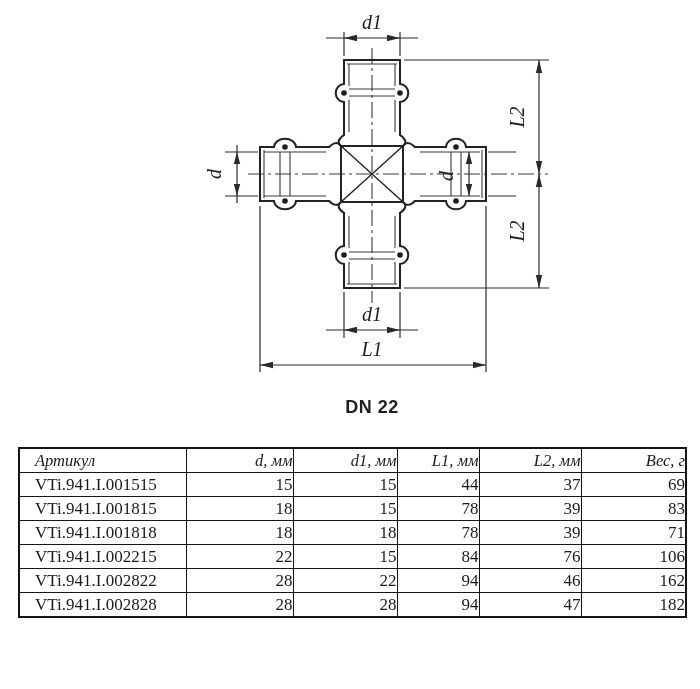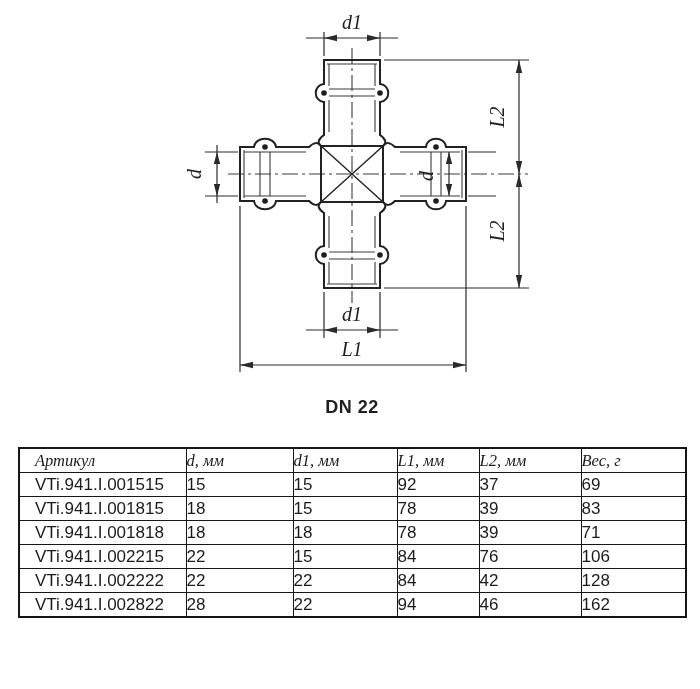--- a/index.html
+++ b/index.html
@@ -12,20 +12,21 @@
     height: 689px;
     position: relative;
     font-family: "Liberation Serif", serif;
     color: #1b1b1b;
     overflow: hidden;
   }
   .drawing-wrap {
     width: 560px;
     height: 432px;
     position: relative;
+    margin-left: 20px;
   }
   svg text {
     fill: #1f1f1f;
   }
   .dim-label {
     font-family: "Liberation Serif", serif;
     font-style: italic;
     font-size: 20px;
   }
   .caption-label {
@@ -41,33 +42,33 @@
     border-collapse: collapse;
     table-layout: fixed;
     width: 667px;
     border: 2.2px solid #161616;
   }
   table.spec-table th,
   table.spec-table td {
     border: 1.6px solid #161616;
     height: 23px;
     padding: 0;
-    text-align: left;
+    text-align: right;
     vertical-align: middle;
     white-space: nowrap;
     overflow: hidden;
   }
   table.spec-table th {
     font-family: "Liberation Serif", serif;
     font-style: italic;
     font-weight: normal;
     font-size: 16.5px;
   }
   table.spec-table td {
-    font-family: Liberation Sans, sans-serif;
+    font-family: Liberation Serif, serif;
     font-size: 17px;
   }
   table.spec-table th.article-col,
   table.spec-table td.article-cell {
     text-align: left;
     padding-left: 15px;
   }
 </style>
 </head>
 <body>
@@ -198,21 +199,21 @@
           <th>L1, мм</th>
           <th>L2, мм</th>
           <th>Вес, г</th>
         </tr>
     </thead>
     <tbody>
         <tr>
           <td class="article-cell">VTi.941.I.001515</td>
           <td>15</td>
           <td>15</td>
-          <td>92</td>
+          <td>44</td>
           <td>37</td>
           <td>69</td>
         </tr>
         <tr>
           <td class="article-cell">VTi.941.I.001815</td>
           <td>18</td>
           <td>15</td>
           <td>78</td>
           <td>39</td>
           <td>83</td>
@@ -227,30 +228,30 @@
         </tr>
         <tr>
           <td class="article-cell">VTi.941.I.002215</td>
           <td>22</td>
           <td>15</td>
           <td>84</td>
           <td>76</td>
           <td>106</td>
         </tr>
         <tr>
-          <td class="article-cell">VTi.941.I.002222</td>
-          <td>22</td>
-          <td>22</td>
-          <td>84</td>
-          <td>42</td>
-          <td>128</td>
-        </tr>
-        <tr>
           <td class="article-cell">VTi.941.I.002822</td>
           <td>28</td>
           <td>22</td>
           <td>94</td>
           <td>46</td>
           <td>162</td>
         </tr>
+        <tr>
+          <td class="article-cell">VTi.941.I.002828</td>
+          <td>28</td>
+          <td>28</td>
+          <td>94</td>
+          <td>47</td>
+          <td>182</td>
+        </tr>
       </tbody>
   </table>
 </div>
 
 </body></html>

